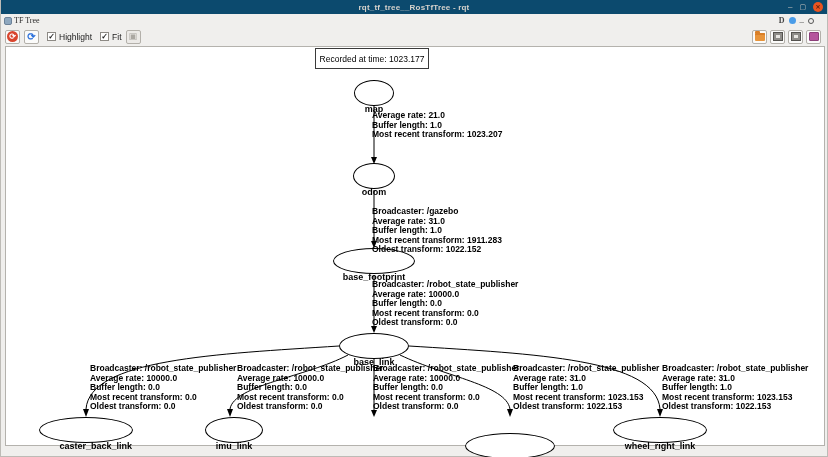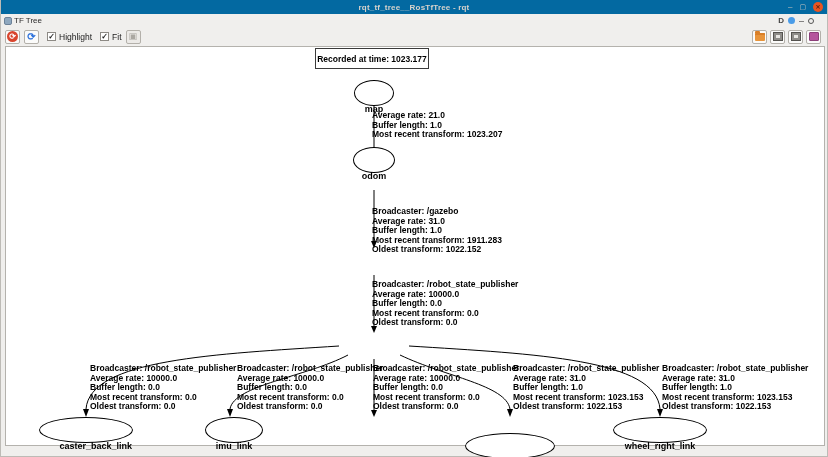--- a/index.html
+++ b/index.html
@@ -2,29 +2,29 @@
 <html><head>
 <meta charset="utf-8">
 <style>
   * { margin:0; padding:0; box-sizing:border-box; }
   html,body { width:828px; height:457px; }
   body { font-family:"Liberation Sans", sans-serif; background:#f0efed; position:relative; overflow:hidden; }
 
   .window { position:absolute; inset:0; border-left:1px solid #bdbbb6; border-right:1px solid #bdbbb6; border-bottom:1px solid #bdbbb6; background:#f0efed; }
 
   
-  .titlebar { position:absolute; left:0; top:0; width:100%; height:14px; background:#0369a1; display:flex; align-items:center; justify-content:center; }
+  .titlebar { position:absolute; left:0; top:0; width:100%; height:14px; background:#0c4a6e; display:flex; align-items:center; justify-content:center; }
   .titlebar .title { font-size:8px; font-weight:bold; color:#d6d2cc; letter-spacing:.2px; }
   .win-controls { position:absolute; right:4px; top:0; height:14px; display:flex; align-items:center; gap:7px; }
   .wc-min, .wc-max { color:#c9c5c0; font-size:8px; line-height:8px; cursor:default; }
   .wc-max { font-size:7px; }
   .wc-close { width:10px; height:10px; border-radius:50%; background:#e95420; color:#5d1f0c; font-size:6px; line-height:10px; text-align:center; font-weight:bold; }
 
   
-  .dockbar { position:absolute; left:0; top:14px; width:100%; height:13px; display:flex; align-items:center; padding:0 3px; }
+  .dockbar { position:absolute; left:0; top:14px; width:100%; height:13px; display:flex; align-items:center; padding:0 3px;font-family:Liberation Serif, serif; }
   .plugin-icon { width:8px; height:8px; border-radius:2px; background:#8fa8bf; border:1px solid #6c8299; margin-right:2px; }
   .dock-title { font-size:8px; color:#2b2b2b; }
   .dock-controls { margin-left:auto; display:flex; align-items:center; gap:4px; padding-right:10px; }
   .dc-d { font-size:8px; font-weight:bold; color:#444; }
   .dc-dot { width:7px; height:7px; border-radius:50%; background:#4a9ce8; }
   .dc-min { font-size:9px; color:#444; }
   .dc-close { width:6px; height:6px; border-radius:50%; border:1px solid #555; }
 
   
   .toolbar { position:absolute; left:0; top:27px; width:100%; height:19px; display:flex; align-items:center; padding:0 4px; gap:4px; }
@@ -45,31 +45,31 @@
   .image-glyph { width:10px; height:9px; background:#b5559d; border:1px solid #8c3f79; border-radius:1px; }
 
   
   .canvas { position:absolute; left:4px; top:46px; width:820px; height:400px; background:#fff; border:1px solid #b4b2ad; }
   .graph { position:absolute; inset:0; }
   .edges-svg { position:absolute; left:0; top:0; }
 
   .node { position:absolute; border:1px solid #000; border-radius:50%; background:#fff; display:flex; align-items:center; justify-content:center; }
   .node span { font-size:9px; font-weight:bold; color:#000; white-space:nowrap;margin-top:31px; }
   .n-map      { left:348px; top:33px;  width:40px; height:26px; }
-  .n-odom     { left:347px; top:100px; width:42px; height:26px; }
+  .n-odom     { left:347px; top:116px; width:42px; height:26px; }
   .n-basefp   { left:327px; top:201px; width:82px; height:26px; }
   .n-baselink { left:333px; top:286px; width:70px; height:26px; }
   .n-caster   { left:33px;  top:370px; width:94px; height:26px;justify-content:flex-end; }
   .n-imu      { left:199px; top:370px; width:58px; height:26px; }
   .n-basescan { left:335px; top:370px; width:66px; height:26px; }
   .n-wleft    { left:459px; top:386px; width:90px; height:26px; }
   .n-wright   { left:607px; top:370px; width:94px; height:26px; }
 
   .recorded-box { position:absolute; left:309px; top:1px; width:114px; height:21px; border:1px solid #3a3a3a; background:#fff; display:flex; align-items:center; justify-content:center; }
-  .recorded-box span { font-size:8.5px; font-weight:bold; color:#000; white-space:nowrap; }
+  .recorded-box span { font-size:8.5px; font-weight:normal; color:#000; white-space:nowrap; }
 
   .elabel { position:absolute; font-size:8.5px; font-weight:bold; color:#000; line-height:9.5px; white-space:nowrap; }
   .e0 { left:366px; top:64px; }
   .e1 { left:366px; top:160px; }
   .e2 { left:366px; top:233px; }
   .e3 { left:84px;  top:317px; }
   .e4 { left:231px; top:317px; }
   .e5 { left:367px; top:317px; }
   .e6 { left:507px; top:317px; }
   .e7 { left:656px; top:317px; }
@@ -166,20 +166,26 @@
       <div class="recorded-box">
         <span>Recorded at time: 1023.177</span>
       </div>
 
       <div class="node n-map">
           <span>map</span>
         </div>
       <div class="node n-odom">
           <span>odom</span>
         </div>
+      <div class="node n-basefp">
+          <span>base_footprint</span>
+        </div>
+      <div class="node n-baselink">
+          <span>base_link</span>
+        </div>
       <div class="node n-caster">
           <span>caster_back_link</span>
         </div>
       <div class="node n-imu">
           <span>imu_link</span>
         </div>
       <div class="node n-wleft">
           <span>wheel_left_link</span>
         </div>
       <div class="node n-wright">

